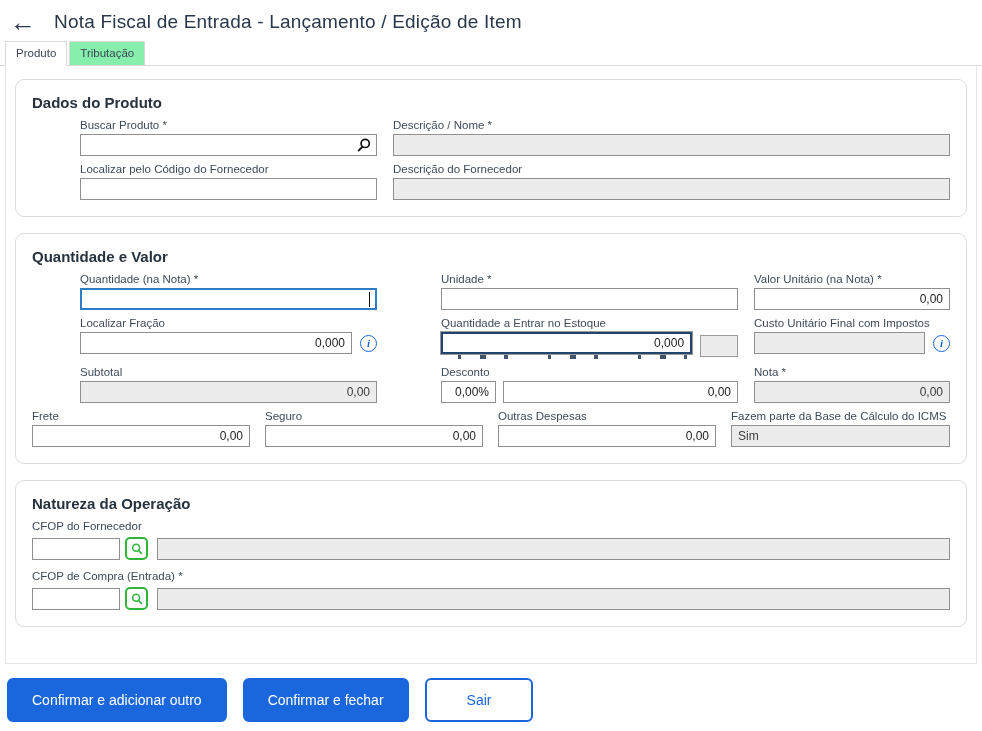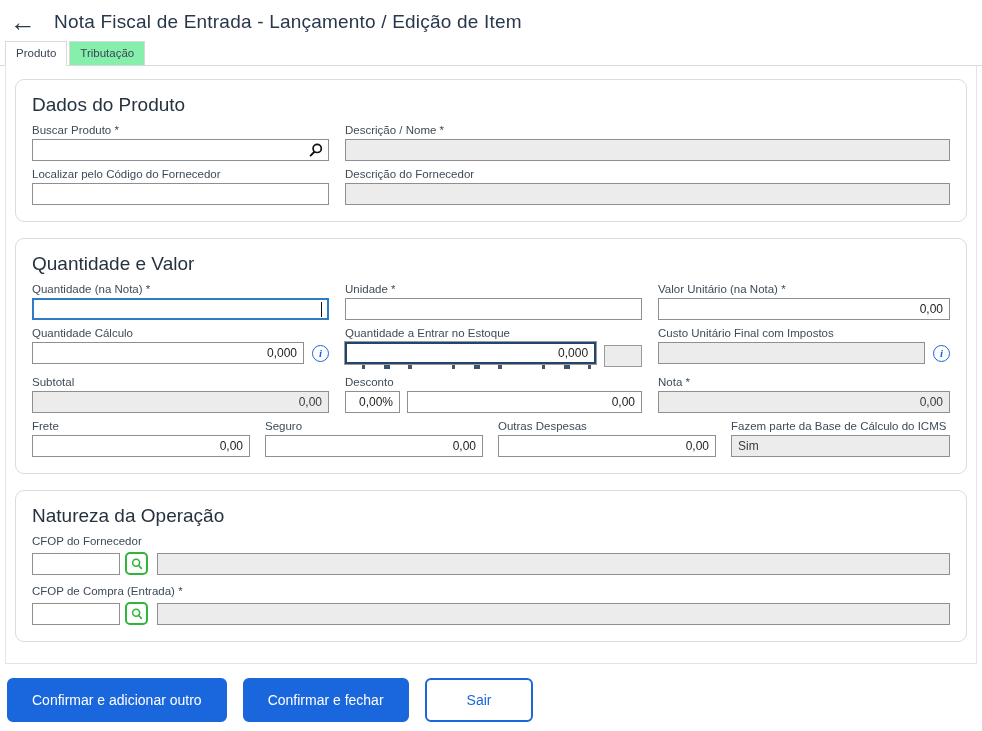--- a/index.html
+++ b/index.html
@@ -17,31 +17,31 @@
   .tab { font-size: 11.5px; padding: 5px 10px 6px 10px; border: 1px solid #d9d9d9;
     background: #86efac; color: #3a4654; cursor: pointer; margin-right: 2px; position: relative; top: 1px; }
   .tab.active { background: #ffffff; border-bottom: 1px solid #ffffff; font-weight: 400; z-index: 2; }
 
   
   .panel { margin: 0 5px; border-left: 1px solid #e4e4e4; border-right: 1px solid #e4e4e4;
     border-bottom: 1px solid #e4e4e4; background: #fff; padding: 13px 9px 14px 9px; height: 598px; }
 
   .section { border: 1px solid #dcdcdc; border-radius: 9px; padding: 14px 16px 16px 16px;
     margin-bottom: 16px; background: #fff; }
-  .section-title { font-size: 19px; font-weight: 400; color: #26323e; margin-bottom: 8px; }
+  .section-title { font-size: 15px; font-weight: 700; color: #26323e; margin-bottom: 8px; }
 
   .row { display: flex; gap: 16px; margin-top: 7px; }
   .fld { display: flex; flex-direction: column; }
   .lbl { font-size: 11.5px; color: #3d4b59; margin-bottom: 3px; white-space: nowrap; }
   .inp { height: 22px; border: 1px solid #8f8f8f; background: #fff; padding: 0 6px;
     font-size: 12px; color: #222; width: 100%; font-family: "Liberation Sans", sans-serif; }
   .inp.num { text-align: right; }
   .inp.dis { background: #ececec; color: #3a3a3a; }
 
-  .w297 { width: 297px; }
+  .w297 { width: 297px; margin-left: 48px; }
   .w218 { width: 218px; }
   .flex1 { flex: 1; }
 
   
   .inp-wrap { position: relative; }
   .search-glyph { position: absolute; right: 5px; top: 3px; width: 16px; height: 16px; }
 
   
   .focus-blue { border: 2px solid #2e7cc3; }
   .caret { position: absolute; right: 7px; top: 4px; width: 1px; height: 15px; background: #111; }
@@ -140,21 +140,21 @@
         <input class="inp" value="" style="">
       </div>
       <div class="fld flex1">
         <span class="lbl">Valor Unitário (na Nota) *</span>
         <input class="inp num" value="0,00" style="">
       </div>
     </div>
 
     <div class="row">
       <div class="fld w297">
-        <span class="lbl">Quantidade Cálculo</span>
+        <span class="lbl">Localizar Fração</span>
         <span class="hstack">
           <input class="inp num" style="width: 272px;" value="0,000">
           <span class="info-icon">i</span>
         </span>
       </div>
       <div class="fld w297">
         <span class="lbl">Quantidade a Entrar no Estoque</span>
         <span class="hstack">
           <span style="width:252px">
             <input class="inp num focus-dark" value="0,000" style="">

